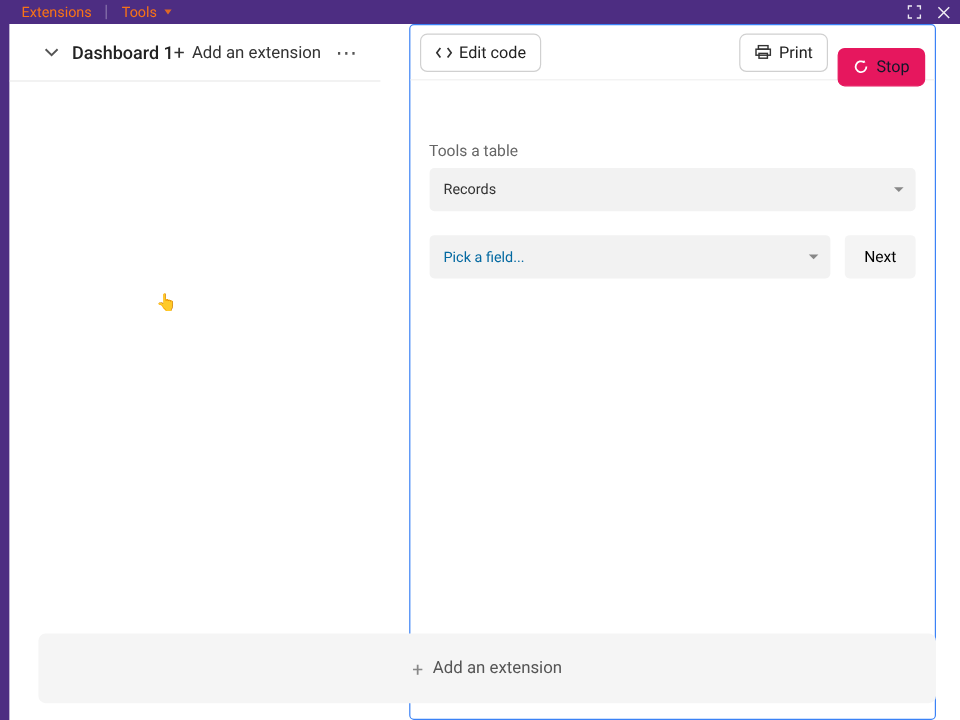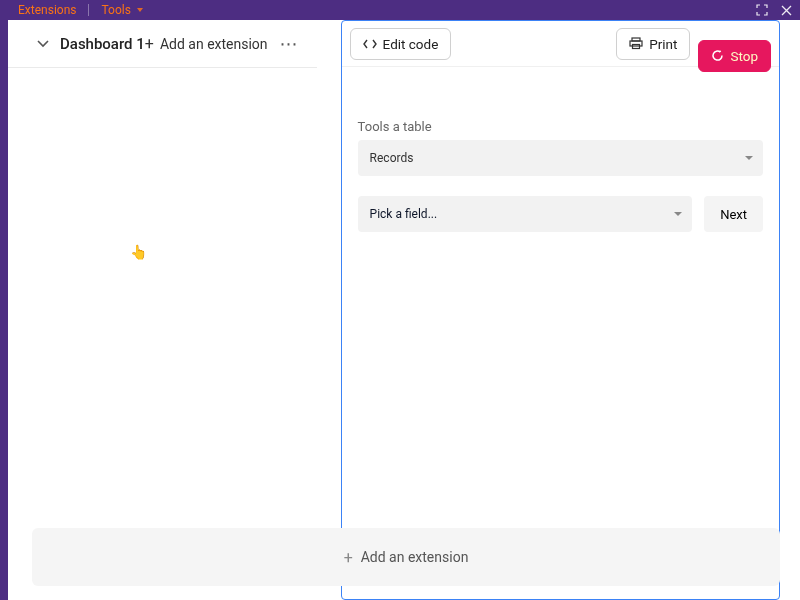--- a/index.html
+++ b/index.html
@@ -150,21 +150,21 @@
       border-radius: 6px;
       border: 1px solid #d0d0d0;
       background: #fff;
       font-size: 13.5px;
       color: #222;
       cursor:pointer;
     }
     .btn.stop {
       background: #e6175e;
       border-color: #e6175e;
-      color:#fef9c3;
+      color:#0f172a;
       margin-top:24px;
     }
     .btn .ic {
       margin-right: 6px;
       display:flex; align-items:center;
     }
     .form-area {
       padding: 14px 16px;
       flex:1;
     }
@@ -178,21 +178,21 @@
       border-radius: 4px;
       height: 36px;
       display:flex;
       align-items:center;
       padding: 0 12px;
       font-size: 12px;
       color:#333;
       position:relative;
       cursor:pointer;
     }
-    .select-box.placeholder { color:#0f172a; }
+    .select-box.placeholder { color:#0369a1; }
     .select-caret {
       position:absolute;
       right:10px;
       width:0;height:0;
       border-left:4px solid transparent;
       border-right:4px solid transparent;
       border-top:4.5px solid #888;
     }
     .field-gap { height: 20px; }
     .date-row {

